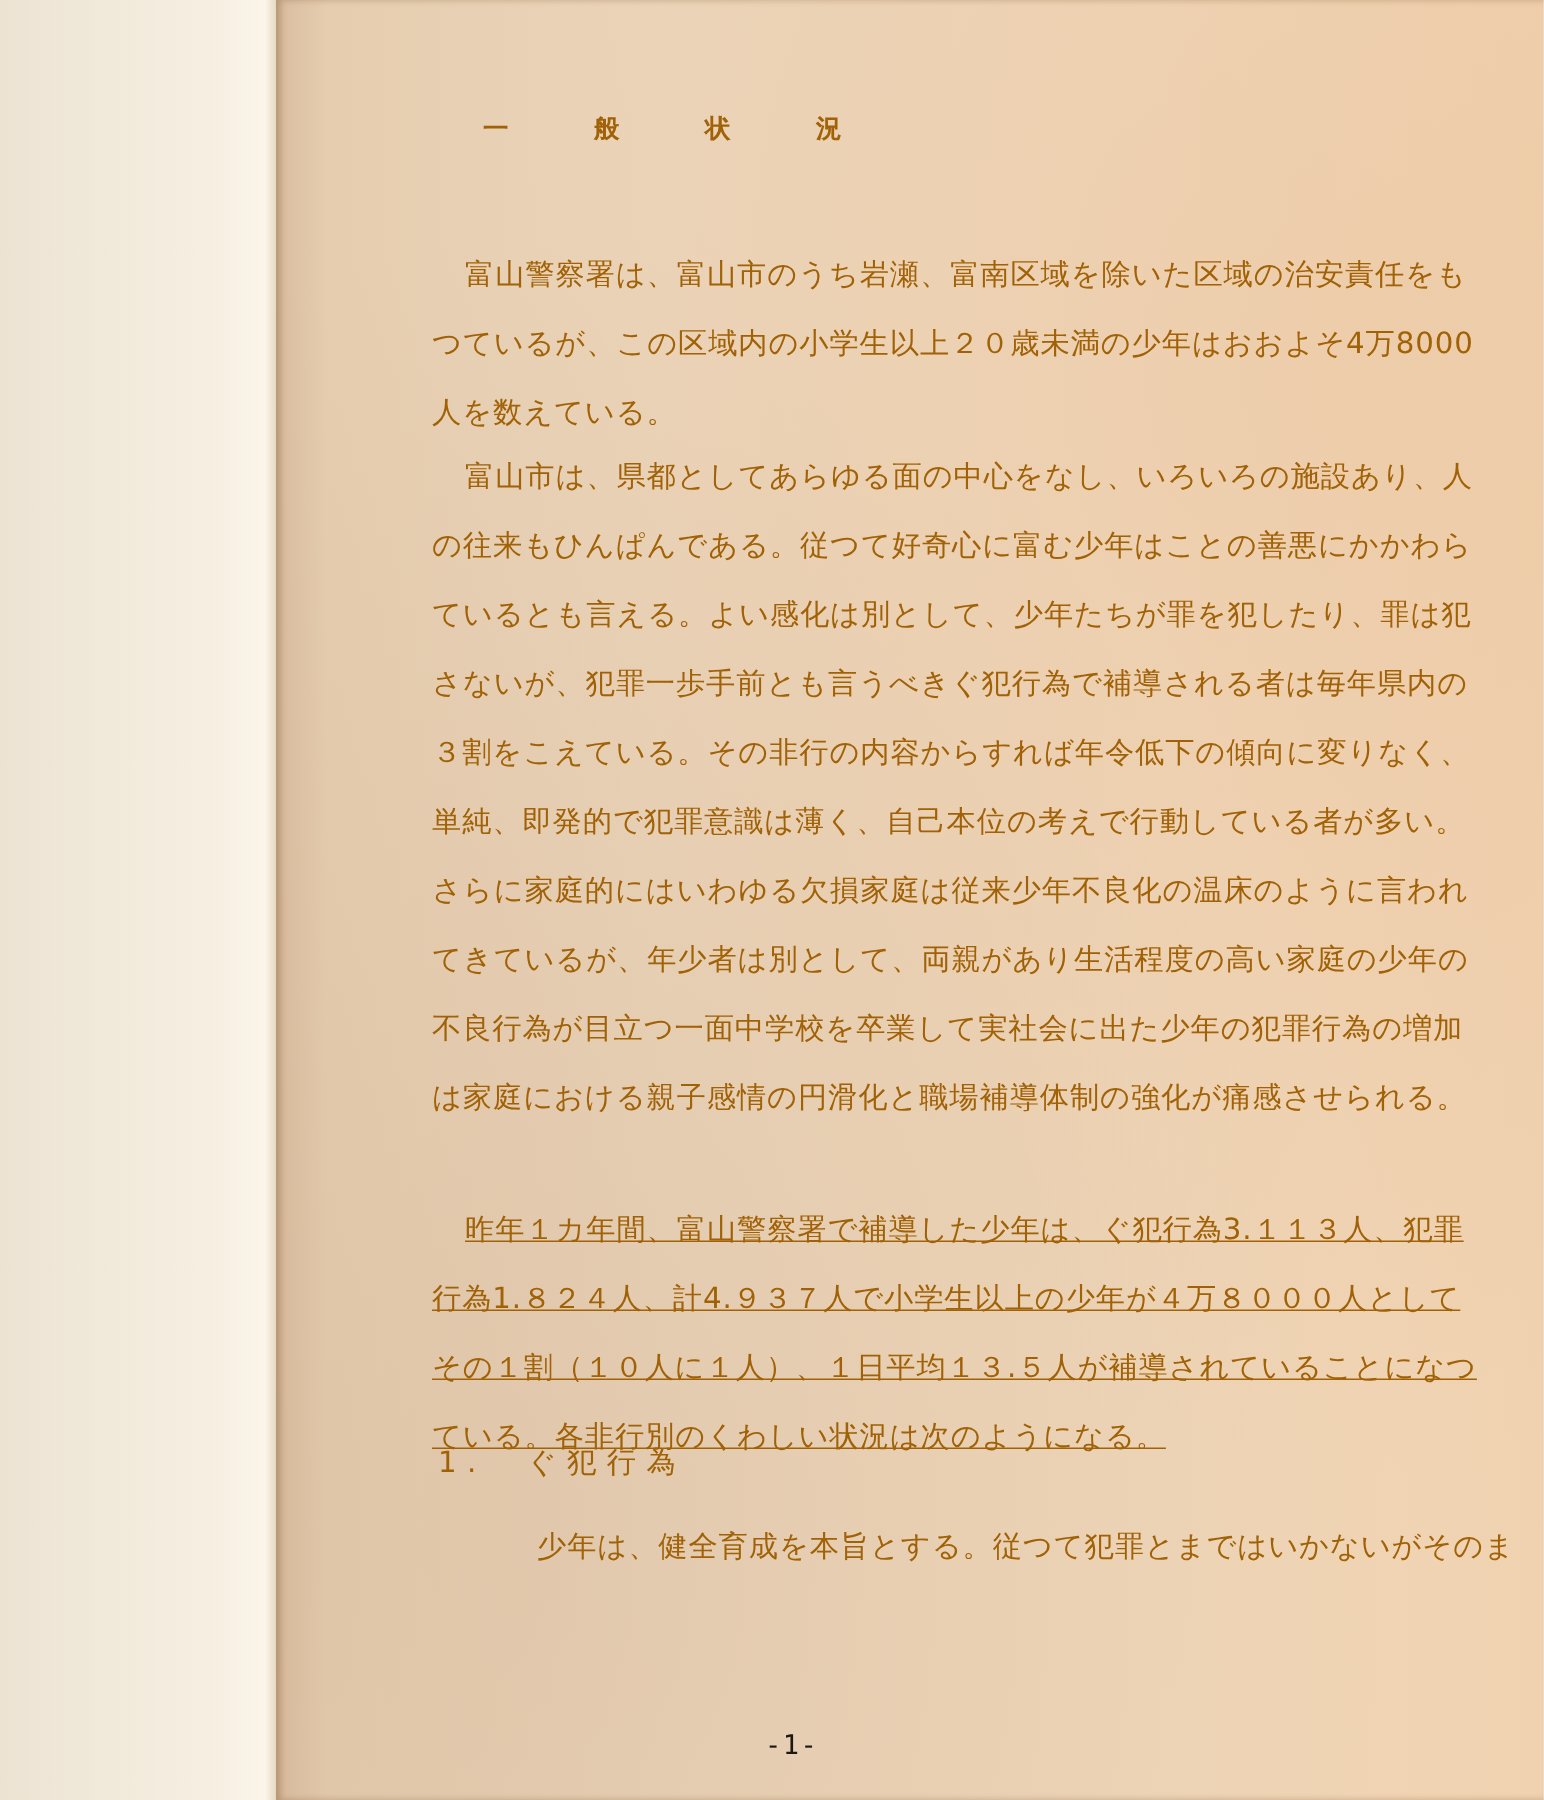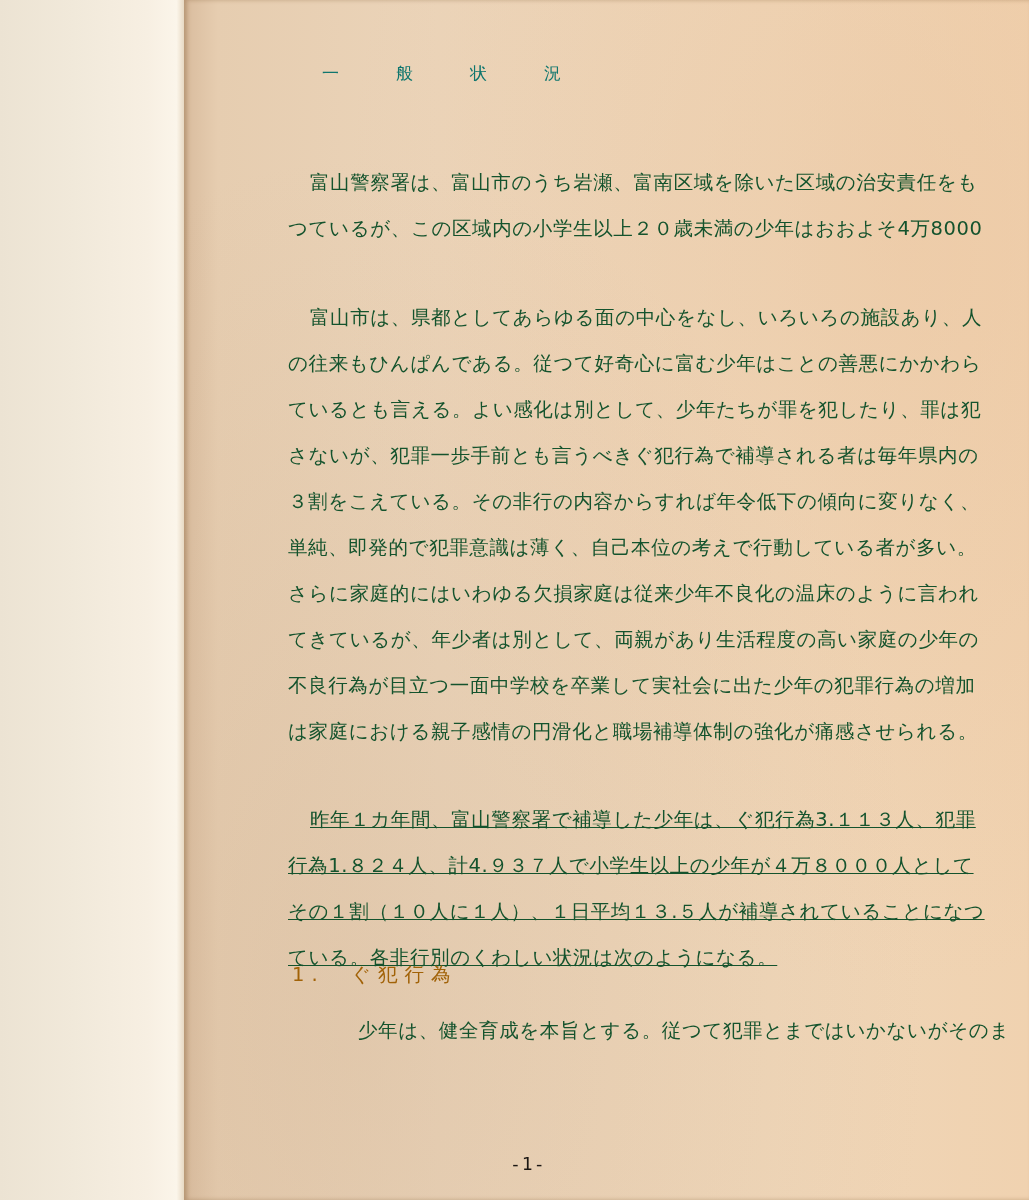--- a/index.html
+++ b/index.html
@@ -30,32 +30,32 @@
     height: 1200px;
     background:
       radial-gradient(ellipse at 85% 20%, rgba(233,190,150,0.35), rgba(0,0,0,0) 55%),
       radial-gradient(ellipse at 20% 85%, rgba(200,170,140,0.25), rgba(0,0,0,0) 60%),
       linear-gradient(to right, #d9bc9e 0%, #e6cdb0 4%, #ebd4b9 30%, #efd6b8 70%, #f0d2b0 100%);
     box-shadow: inset 3px 0 4px rgba(120,80,40,0.35);
   }
   .heading {
     position: absolute;
     left: 322px;
-    top: 62px;
+    top: 74px;
     font-size: 17px;
-    font-weight: normal;
-    color: #0f766e;
+    font-weight: bold;
+    color: #a16207;
     letter-spacing: 20px;
   }
   .body-text {
     position: absolute;
     left: 288px;
     width: 715px;
     font-size: 19.5px;
-    color: #14532d;
+    color: #a16207;
     line-height: 46px;
     letter-spacing: 0.6px;
   }
   .line {
     display: block;
     white-space: nowrap;
   }
   .indent { padding-left: 22px; }
   .p1 { top: 160px; }
   .p2 { top: 295px; }
@@ -84,20 +84,21 @@
 
 <div class="left-page"></div>
 
 <div class="right-page"></div>
 
 <div class="heading">一　般　状　況</div>
 
 <div class="body-text p1">
   <span class="line indent">富山警察署は、富山市のうち岩瀬、富南区域を除いた区域の治安責任をも</span>
   <span class="line">つているが、この区域内の小学生以上２０歳未満の少年はおおよそ4万8000</span>
+  <span class="line">人を数えている。</span>
 </div>
 
 <div class="body-text p2">
   <span class="line indent">富山市は、県都としてあらゆる面の中心をなし、いろいろの施設あり、人</span>
   <span class="line">の往来もひんぱんである。従つて好奇心に富む少年はことの善悪にかかわら</span>
   <span class="line">ているとも言える。よい感化は別として、少年たちが罪を犯したり、罪は犯</span>
   <span class="line">さないが、犯罪一歩手前とも言うべきぐ犯行為で補導される者は毎年県内の</span>
   <span class="line">３割をこえている。その非行の内容からすれば年令低下の傾向に変りなく、</span>
   <span class="line">単純、即発的で犯罪意識は薄く、自己本位の考えで行動している者が多い。</span>
   <span class="line">さらに家庭的にはいわゆる欠損家庭は従来少年不良化の温床のように言われ</span>

